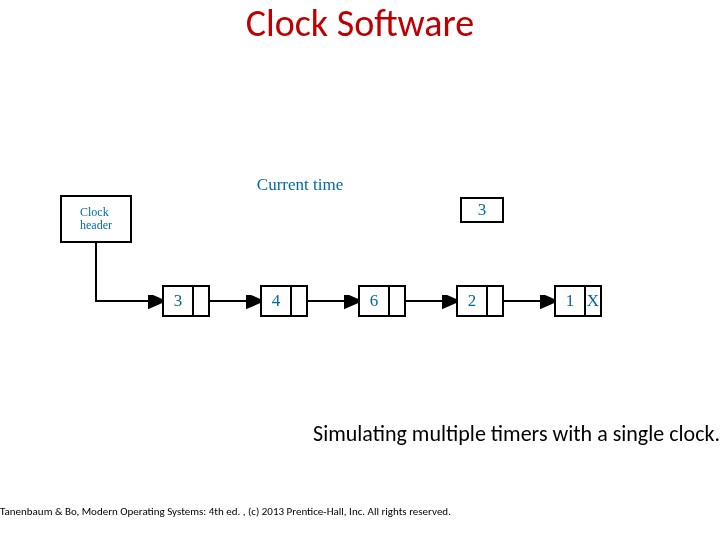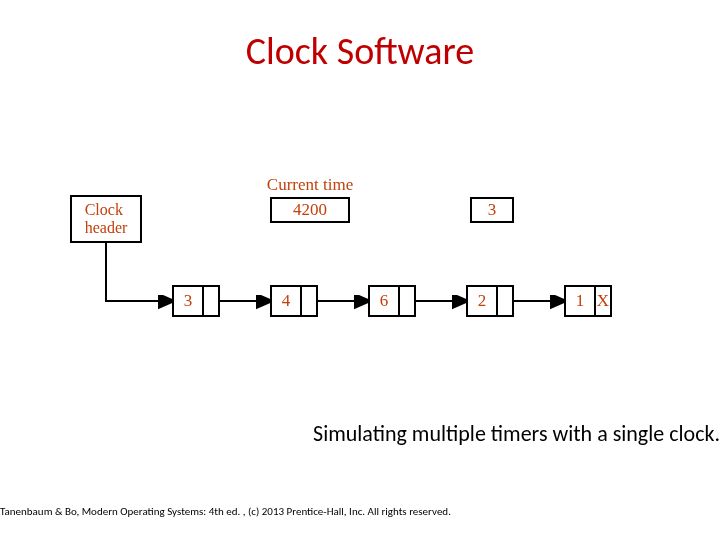--- a/index.html
+++ b/index.html
@@ -8,32 +8,31 @@
     width: 720px;
     height: 540px;
     background: #fff;
     font-family: Calibri, Arial, sans-serif;
     position: relative;
   }
   .title {
     text-align: center;
     font-size: 38px;
     color: #c00000;
-    margin-top: 28px;
     font-weight: 400;
   }
   .diagram {
     position: absolute;
-    left: 70px;
+    left: 60px;
     top: 175px;
     width: 580px;
     height: 180px;
     font-family: "Times New Roman", serif;
     font-size: 17px;
-    color: #c2410c;
+    color: #0369a1;
   }
   .lbl { position: absolute; text-align: center; }
   .box {
     position: absolute;
     border: 2px solid #000;
     background: #fff;
     display: flex;
     align-items: center;
     justify-content: center;
     font-family: "Times New Roman", serif;
@@ -76,24 +75,23 @@
 </style>
 </head>
 <body>
 
 <div class="title">Clock Software</div>
 
 <div class="diagram">
 
   <div class="lbl" style="left:180px; top:0; width:120px">Current time</div>
 
-  <div class="box" style="left:200px; top:22px; width:80px; height:26px">4200</div>
   <div class="box" style="left:400px; top:22px; width:44px; height:26px">3</div>
 
-  <div class="box" style="left:0; top:20px; width:72px; height:48px; white-space:pre-line; line-height:1.1; font-size:16px">Clock
+  <div class="box" style="left:0; top:20px; width:72px; height:48px; white-space:pre-line; line-height:1.1; font-size:12px">Clock
 header</div>
 
   <div class="node" style="left:102px; top:110px; width:48px">
     <div class="val">3</div>
     <div class="ptr"></div>
   </div>
   <div class="node" style="left:200px; top:110px; width:48px">
     <div class="val">4</div>
     <div class="ptr"></div>
   </div>

